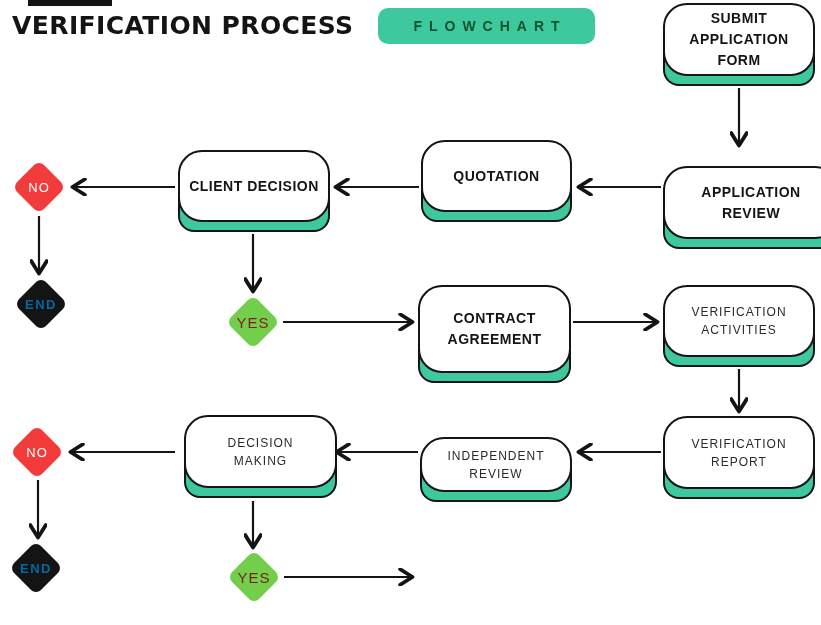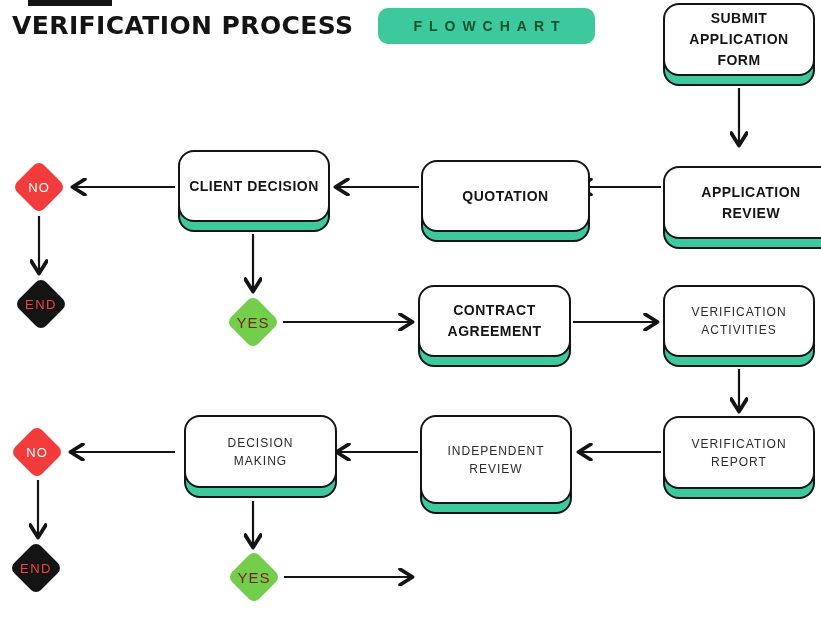--- a/index.html
+++ b/index.html
@@ -20,40 +20,40 @@
   #badge span{color:#14532d;font-size:14px;font-weight:700;letter-spacing:7px;padding-left:7px;}
   
   #arrows{position:absolute;left:0;top:0;width:821px;height:625px;}
   
   .node{position:absolute;}
   .node .shadow{
     position:absolute;left:0;right:0;top:10px;height:100%;
     background:#3dc89e;border:2.5px solid #141414;border-radius:16px;box-sizing:border-box;
   }
   .node .face{
-    position:absolute;inset:0;background:#ffffff;border:2.5px solid #141414;border-radius:16px;
+    position:absolute;inset:0;background:#ffffff;border:2.5px solid #141414;border-radius:24px;
     box-sizing:border-box;display:flex;align-items:center;justify-content:center;text-align:center;
     padding:0 8px;
   }
   .node .lbl{white-space:pre-line;line-height:1.5;}
   .node.bold .lbl{font-size:14px;font-weight:700;color:#141414;letter-spacing:0.5px;}
   .node.light .lbl{font-size:12px;font-weight:400;color:#2b2b2b;letter-spacing:1px;}
   .node.serif .lbl{font-family:"DejaVu Serif",serif;font-size:17px;font-weight:700;color:#141414;letter-spacing:0.3px;}
   
   .diamond{position:absolute;width:56px;height:56px;}
   .diamond .shape{position:absolute;inset:9px;transform:rotate(45deg);border-radius:7px;}
   .diamond.red .shape{background:#f23c3c;}
   .diamond.green .shape{background:#72ce4b;}
   .diamond.black .shape{background:#141414;}
   .diamond .dlbl{
     position:absolute;inset:0;display:flex;align-items:center;justify-content:center;
     font-size:13px;font-weight:400;letter-spacing:1px;
   }
   .diamond.red .dlbl{color:#ffffff;}
-  .diamond.black .dlbl{color:#ef4444;font-weight:400;letter-spacing:1.5px;}
+  .diamond.black .dlbl{color:#0369a1;font-weight:700;letter-spacing:1.5px;}
   .diamond.green .dlbl{color:#7f1d1d;font-size:15px;}
 </style>
 </head>
 <body>
 
 <div id="canvas">
 
   <div id="top-fragment"></div>
   <div id="title">VERIFICATION PROCESS</div>
   <div id="badge">
@@ -94,35 +94,35 @@
   </div>
 
   <div class="node bold" style="left:663px;top:166px;width:176px;height:73px">
     <div class="shadow"></div>
     <div class="face">
       <span class="lbl">APPLICATION
 REVIEW</span>
     </div>
   </div>
 
-  <div class="node bold" style="left:421px;top:160px;width:169px;height:72px">
+  <div class="node bold" style="left:421px;top:140px;width:151px;height:72px">
     <div class="shadow"></div>
     <div class="face">
       <span class="lbl">QUOTATION</span>
     </div>
   </div>
 
   <div class="node bold" style="left:178px;top:150px;width:152px;height:72px">
     <div class="shadow"></div>
     <div class="face">
       <span class="lbl">CLIENT DECISION</span>
     </div>
   </div>
 
-  <div class="node bold" style="left:418px;top:285px;width:153px;height:72px">
+  <div class="node bold" style="left:418px;top:285px;width:153px;height:88px">
     <div class="shadow"></div>
     <div class="face">
       <span class="lbl">CONTRACT
 AGREEMENT</span>
     </div>
   </div>
 
   <div class="node light" style="left:663px;top:285px;width:152px;height:72px">
     <div class="shadow"></div>
     <div class="face">
@@ -132,21 +132,21 @@
   </div>
 
   <div class="node light" style="left:663px;top:416px;width:152px;height:73px">
     <div class="shadow"></div>
     <div class="face">
       <span class="lbl">VERIFICATION
 REPORT</span>
     </div>
   </div>
 
-  <div class="node light" style="left:420px;top:415px;width:152px;height:89px">
+  <div class="node light" style="left:420px;top:437px;width:152px;height:55px">
     <div class="shadow"></div>
     <div class="face">
       <span class="lbl">INDEPENDENT
 REVIEW</span>
     </div>
   </div>
 
   <div class="node light" style="left:184px;top:415px;width:153px;height:73px">
     <div class="shadow"></div>
     <div class="face">

